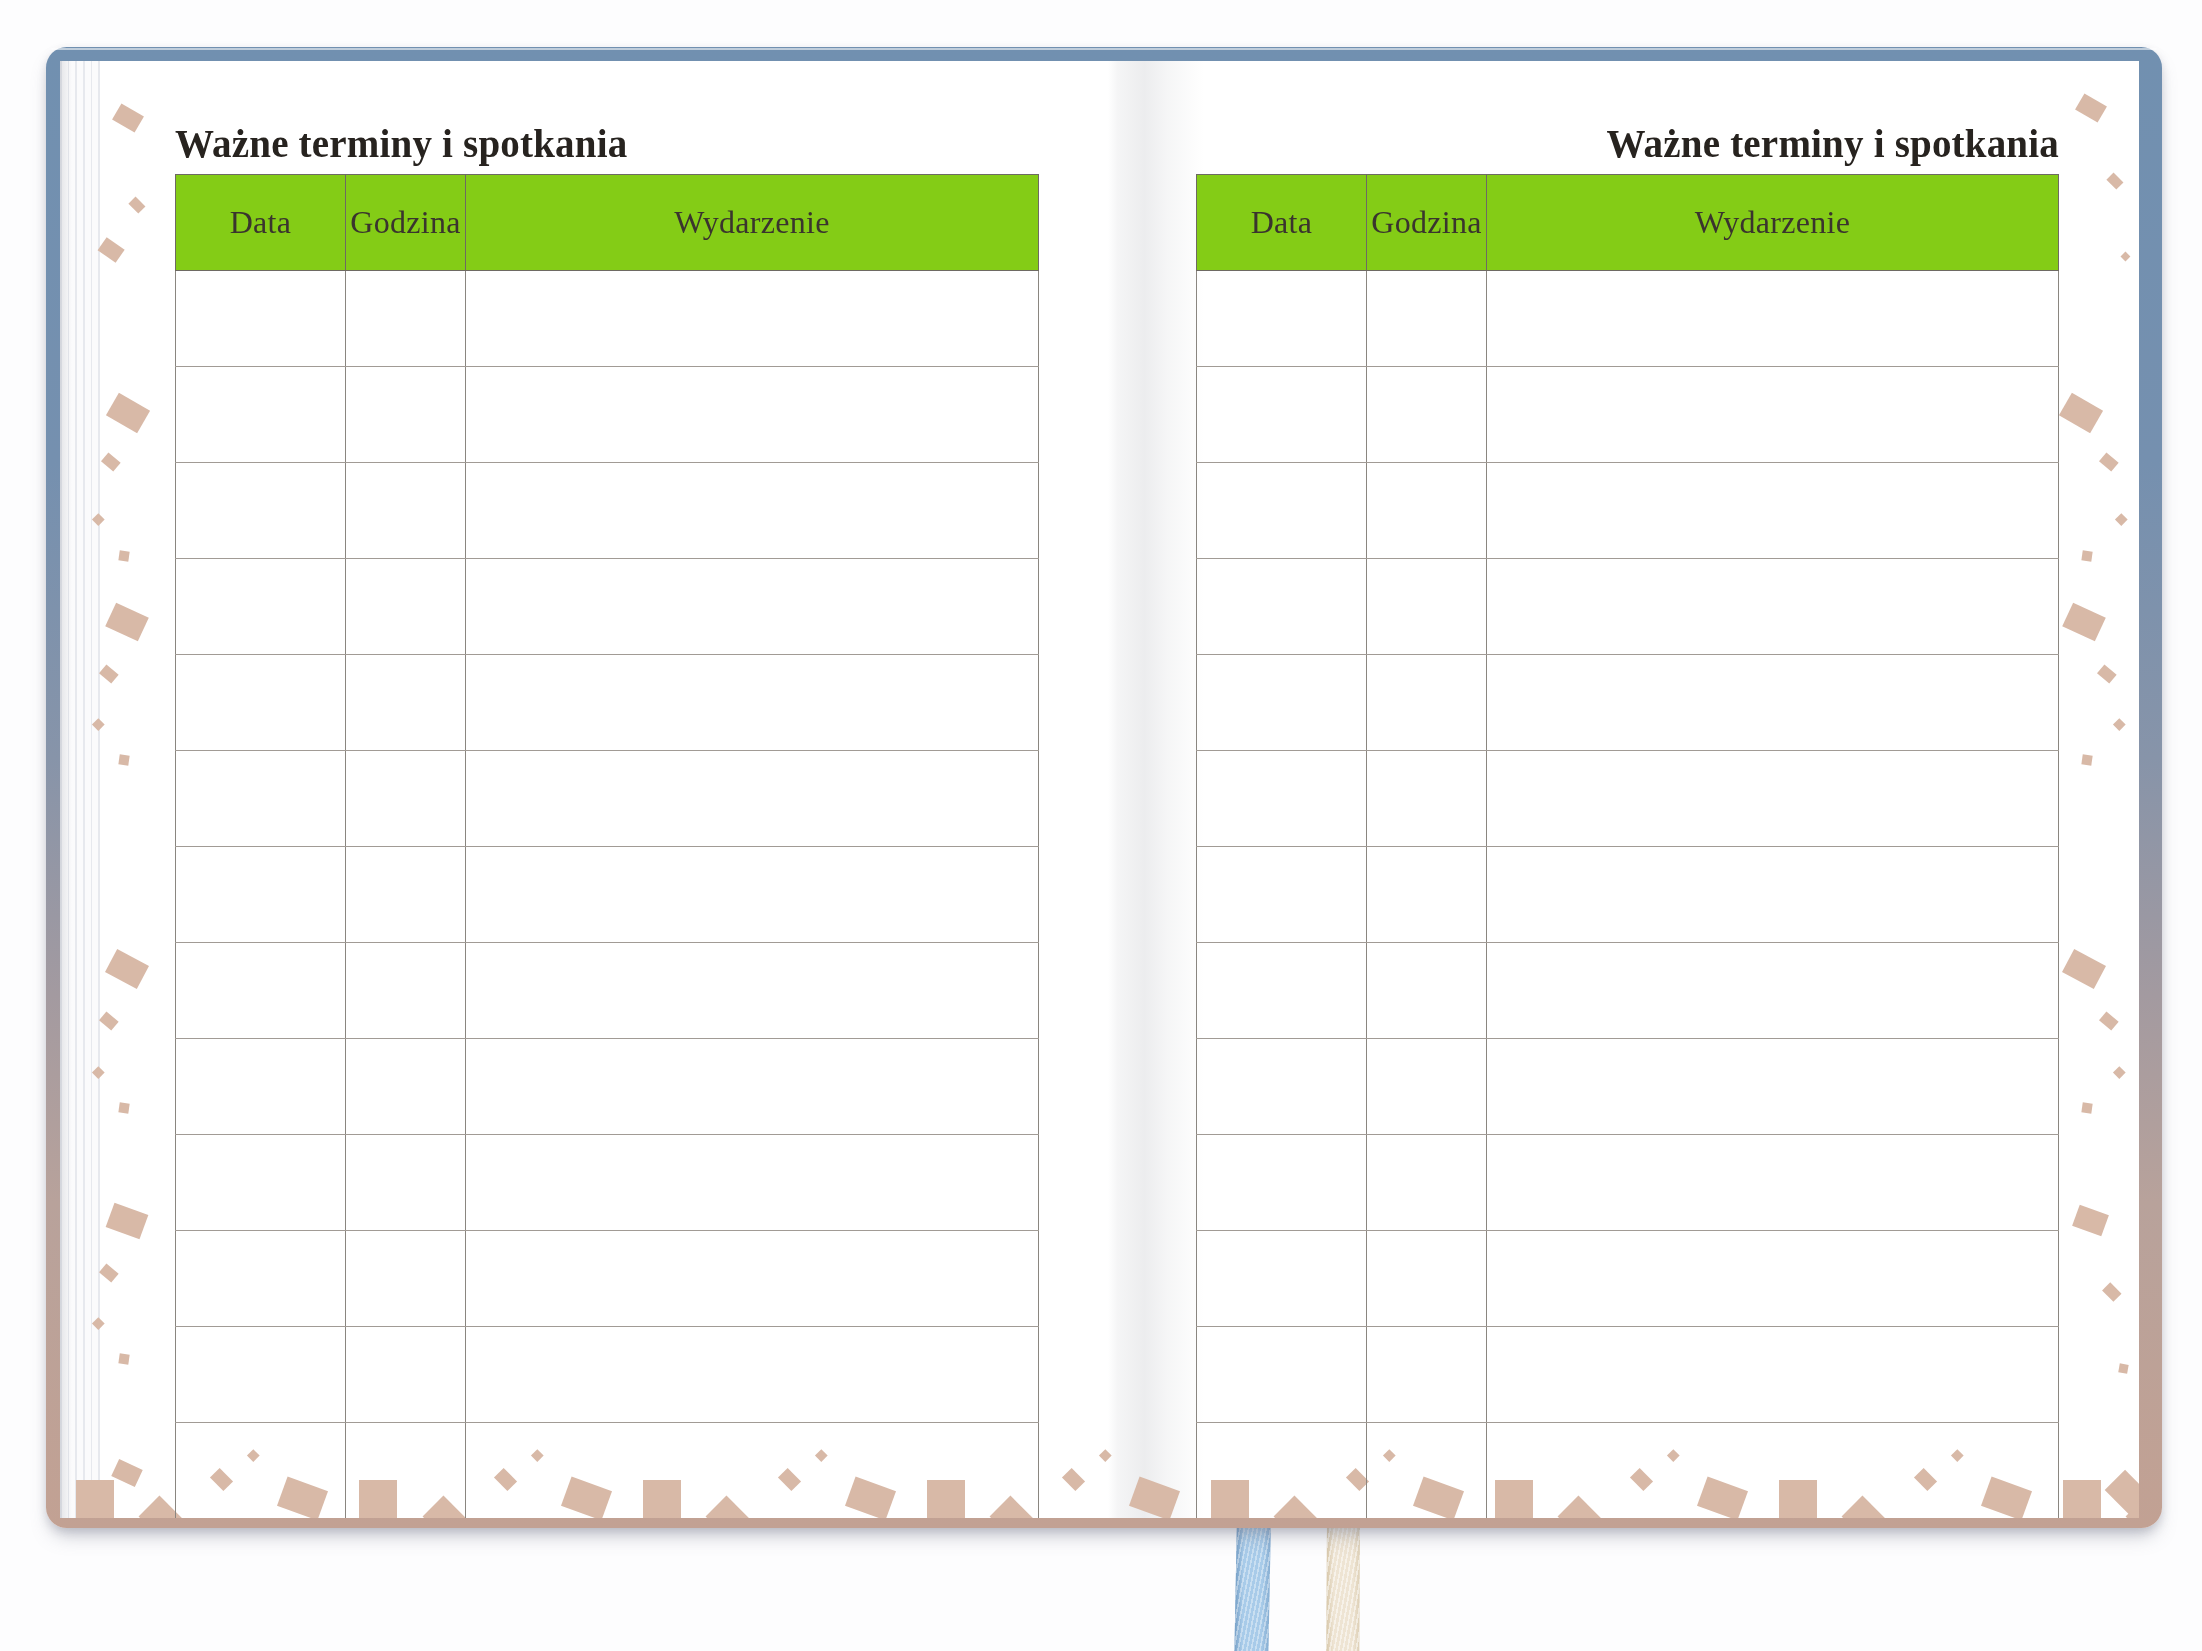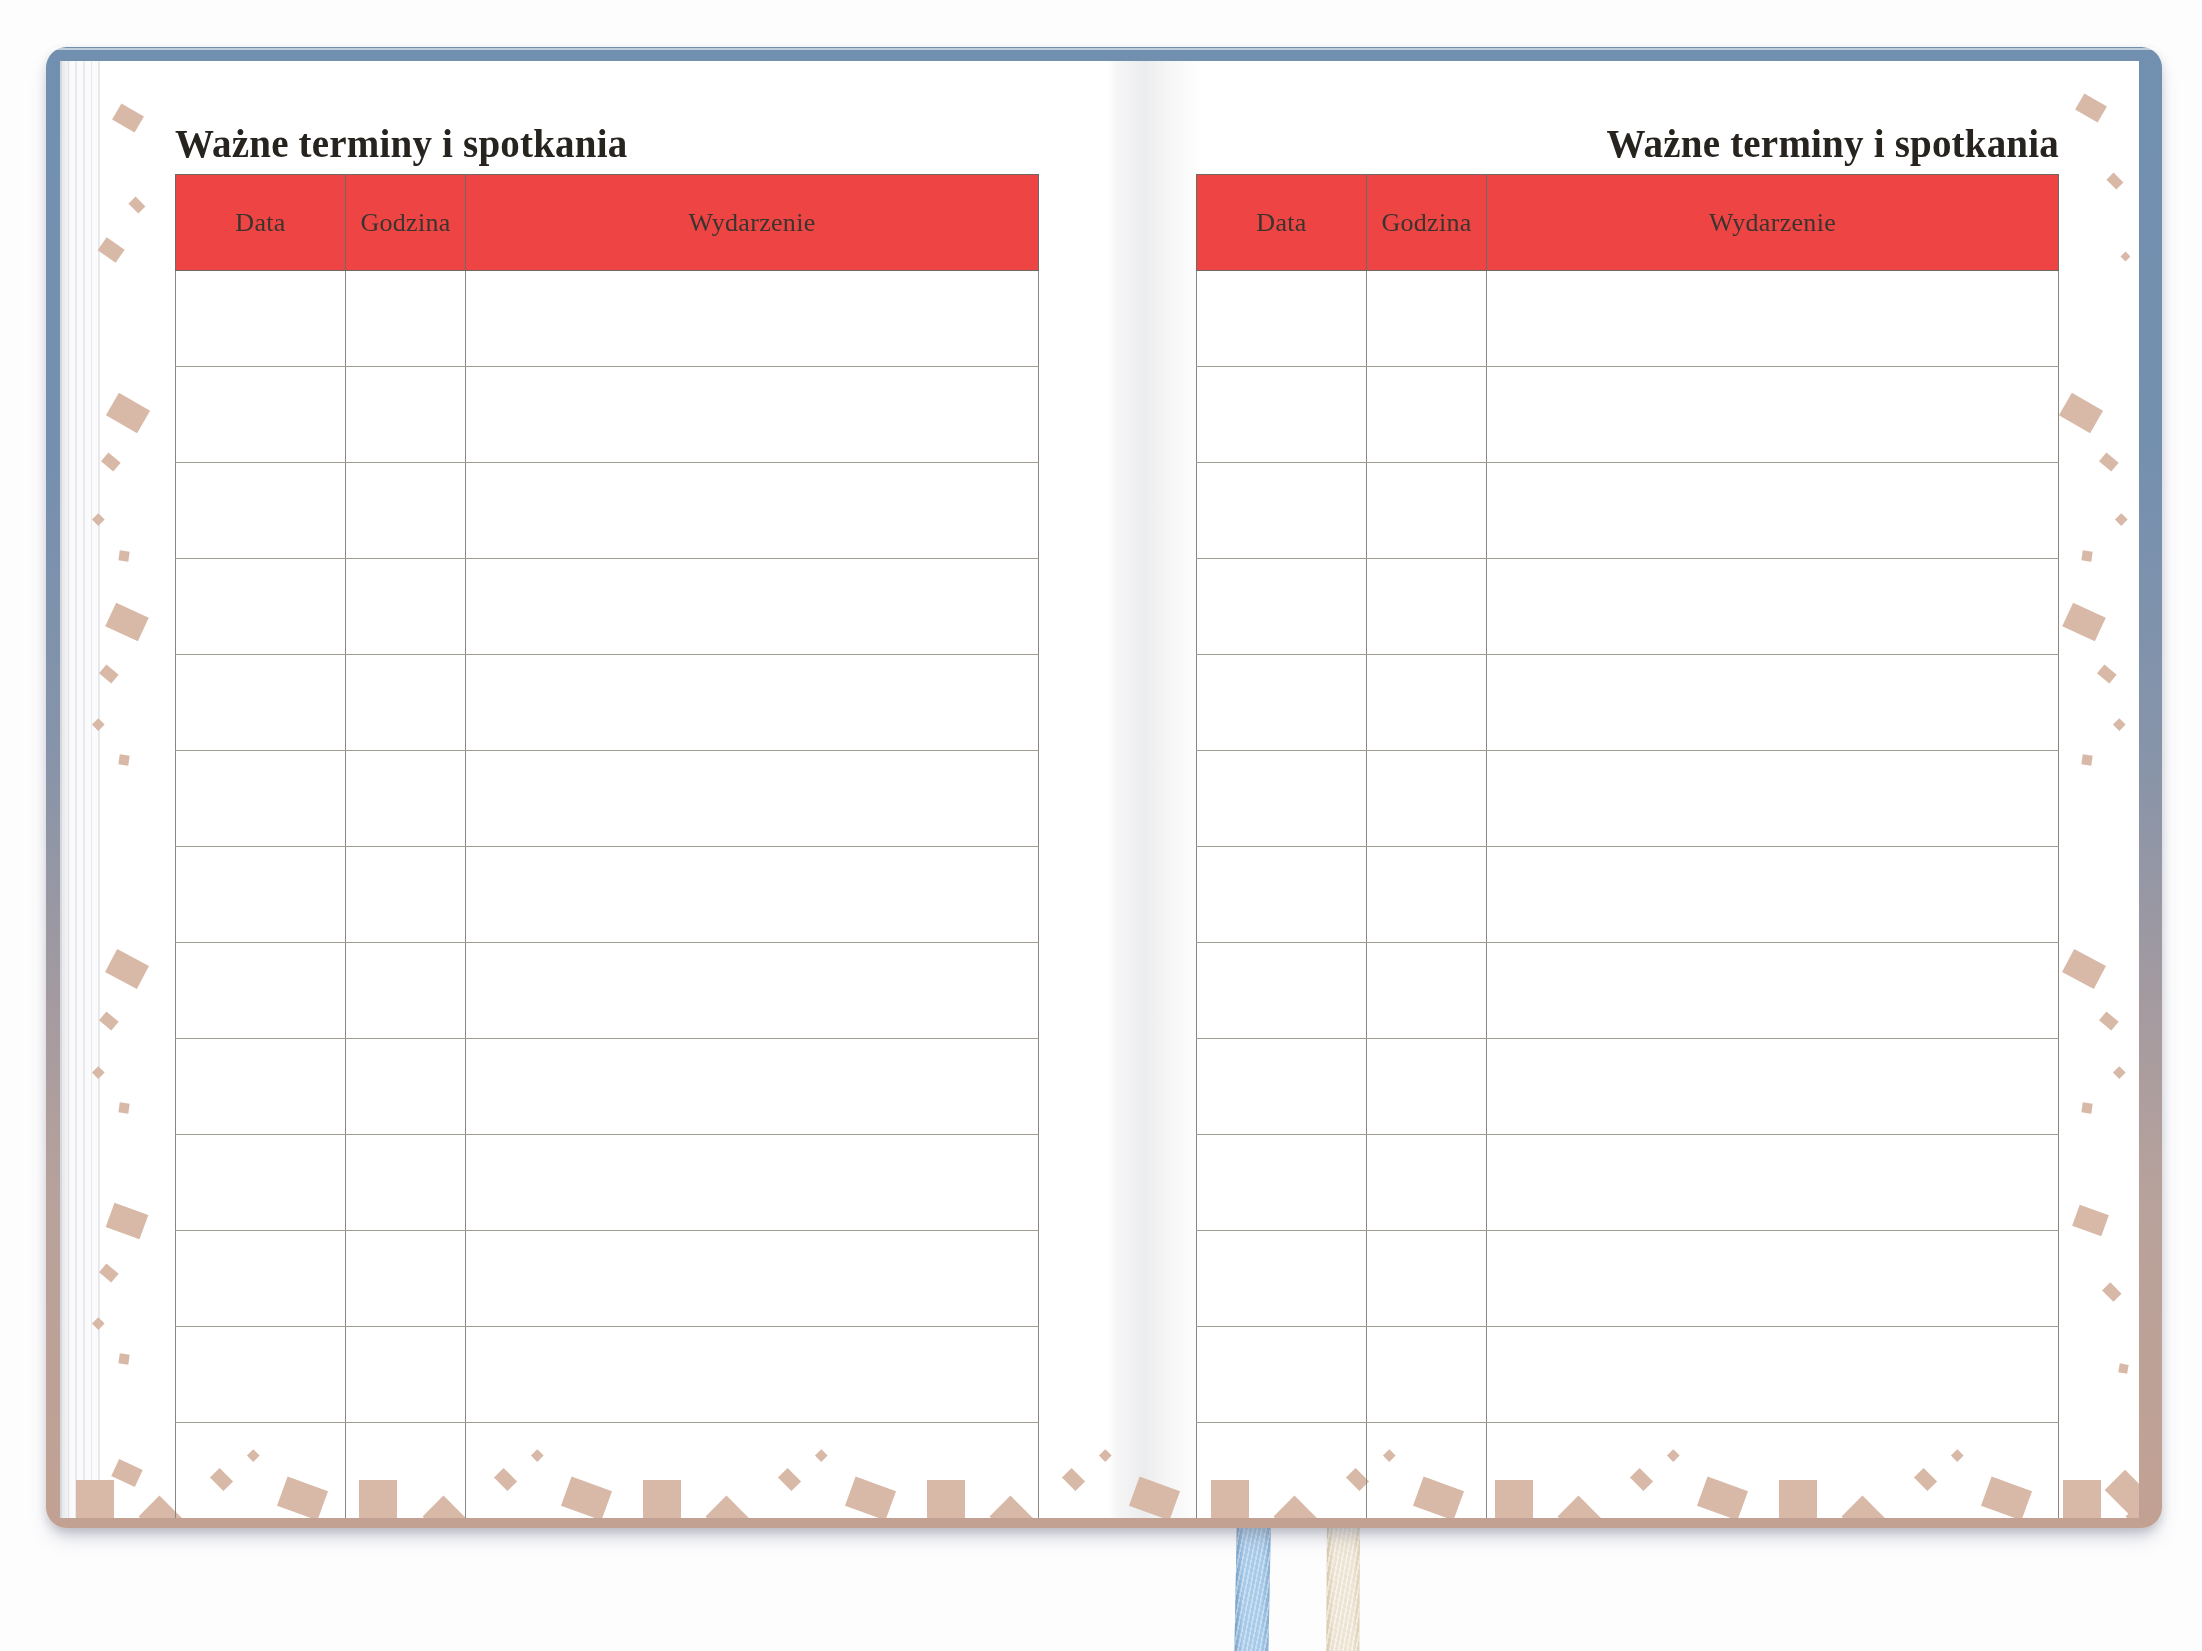--- a/index.html
+++ b/index.html
@@ -63,23 +63,23 @@
   .page-title.left{left:115px}
   .page-title.right{left:1136px;width:863px;text-align:right}
   
   table.planner{
     position:absolute;top:113px;border-collapse:collapse;table-layout:fixed;
     background:transparent;
   }
   table.planner.left{left:115px;width:864px}
   table.planner.right{left:1136px;width:863px}
   table.planner th{
-    height:93px;background:#ef4444;
+    height:93px;background:#84cc16;
     border:1.7px solid #6e6a63;
-    font-size:26px;font-weight:400;color:#3a342e;letter-spacing:0.3px;
+    font-size:32px;font-weight:400;color:#3a342e;letter-spacing:0.3px;
     text-align:center;vertical-align:middle;
   }
   table.planner td{
     height:93px;background:transparent;
     border-left:1.7px solid #8a8680;border-right:1.7px solid #8a8680;
     border-top:0.9px solid #a19b95;border-bottom:0.9px solid #a19b95;
   }
   table.planner{border:1.7px solid #6e6a63}
   
   .confetti{position:absolute}

